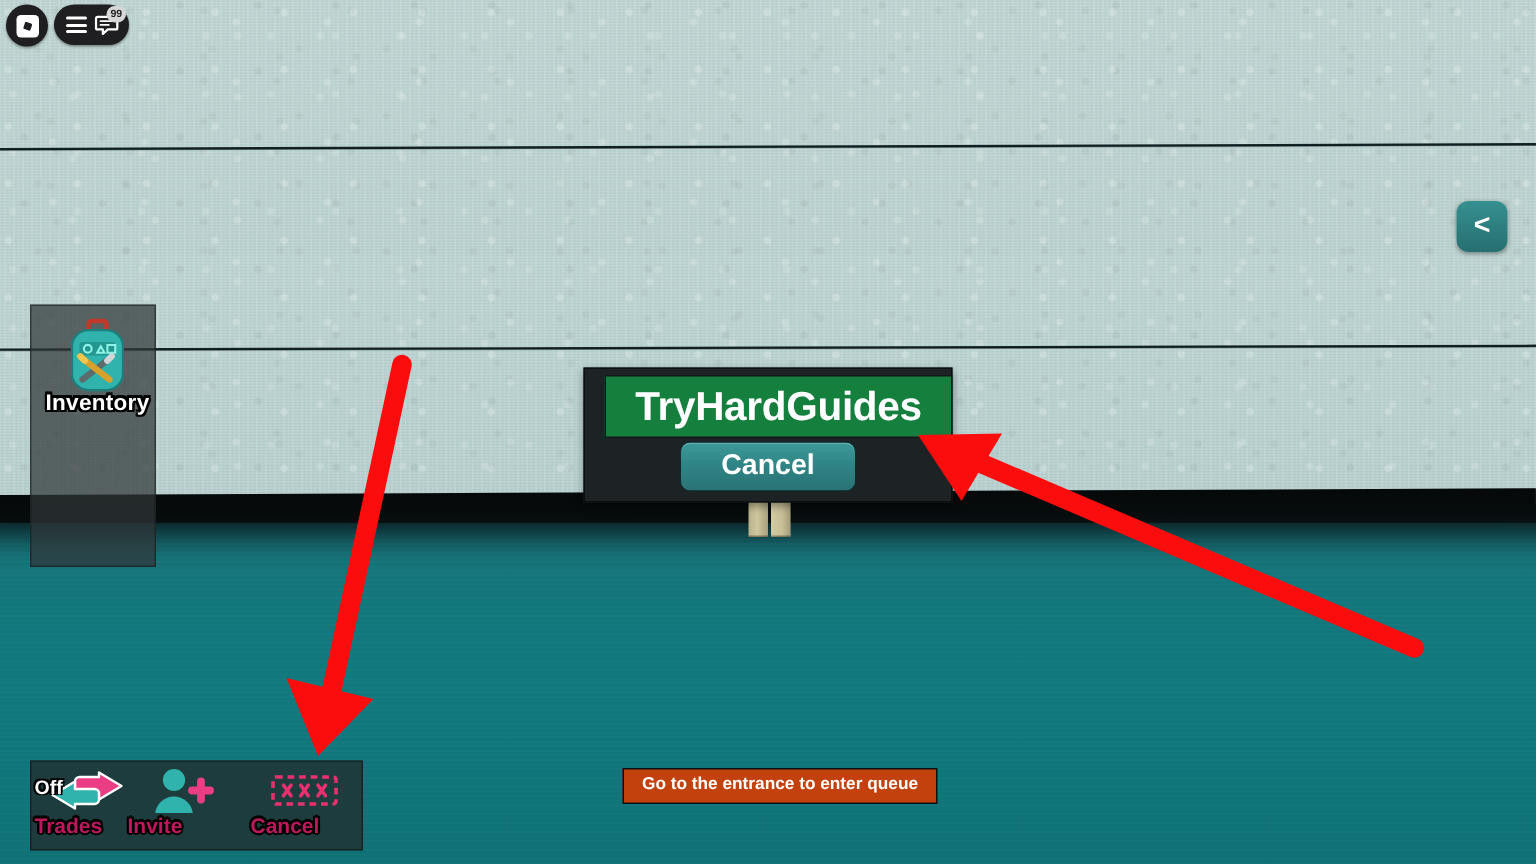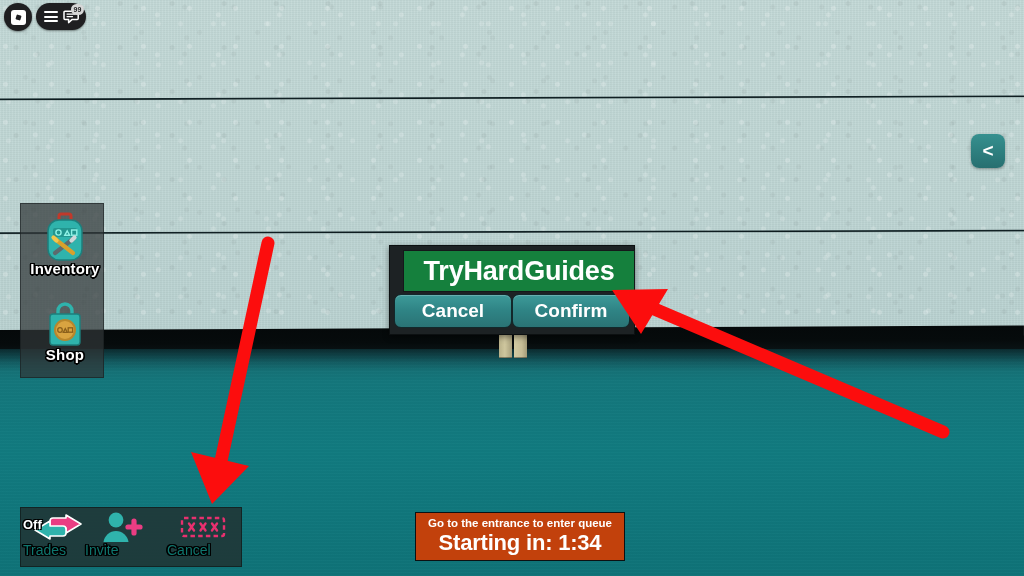--- a/index.html
+++ b/index.html
@@ -231,23 +231,23 @@
     position: absolute;
     top: 2px;
     width: 72px;
     text-align: left;
   }
   .action-item.trades { left: 2px; }
   .action-item.invite { left: 64px; }
   .action-item.codes  { left: 146px; }
   .action-icon { height: 34px; display: flex; align-items: center; justify-content: center; position: relative; }
   .action-label {
-    color: #0f766e;
+    color: #be185d;
     font-size: 14px;
-    font-weight: normal;
+    font-weight: bold;
     margin-top: -2px;
     text-shadow: -1.3px -1.3px 0 #000, 1.3px -1.3px 0 #000, -1.3px 1.3px 0 #000, 1.3px 1.3px 0 #000,
                  0 -1.4px 0 #000, 0 1.4px 0 #000, -1.4px 0 0 #000, 1.4px 0 0 #000;
   }
   .trades-off {
     position: absolute;
     left: 0; right: 0; top: 7px;
     color: #fff;
     font-size: 13px;
     font-weight: bold;
@@ -337,46 +337,32 @@
           <rect x="30.6" y="19" width="5.2" height="5.2" fill="none" stroke="#8ef2e6" stroke-width="1.4"></rect>
           <path d="M14 42 L32 28" stroke="#5c6b6e" stroke-width="4.2" stroke-linecap="round"></path>
           <path d="M32 42 L14 28" stroke="#d8a12c" stroke-width="4.2" stroke-linecap="round"></path>
           <path d="M30.5 29.5 L33.5 26.5" stroke="#cfd6d8" stroke-width="4.2" stroke-linecap="round"></path>
           <path d="M15.5 29.5 L12.5 26.5" stroke="#f0c64e" stroke-width="4.2" stroke-linecap="round"></path>
         </svg>
       </div>
       <div class="side-label">Inventory</div>
     </div>
 
-    <div class="side-item shop">
-      <div class="side-icon">
-        <svg width="48" height="56" viewBox="0 0 48 56">
-          <path d="M17 18 v-4 a7 7 0 0 1 14 0 v4" fill="none" stroke="#2fb3ac" stroke-width="3.4" stroke-linecap="round"></path>
-          <rect x="9" y="17" width="30" height="31" rx="3" fill="#2fb3ac" stroke="#1d7f7c" stroke-width="1.4"></rect>
-          <circle cx="24" cy="33" r="10" fill="#d9a441" stroke="#b8862c" stroke-width="2"></circle>
-          <circle cx="19" cy="33" r="2.3" fill="none" stroke="#8a5f1b" stroke-width="1.3"></circle>
-          <path d="M22.3 35.4l2-3.8 2 3.8z" fill="none" stroke="#8a5f1b" stroke-width="1.3"></path>
-          <rect x="27.2" y="30.8" width="4.4" height="4.4" fill="none" stroke="#8a5f1b" stroke-width="1.3"></rect>
-        </svg>
-      </div>
-      <div class="side-label">Shop</div>
-    </div>
   </div>
 
   <div class="collapse-btn">
     <span>&lt;</span>
   </div>
 
   <div class="dialog">
     <div class="dialog-input">
       <div class="dialog-input-text" title="Enter code">TryHardGuides</div>
     </div>
     <div class="dialog-actions">
       <div class="dlg-btn">Cancel</div>
-      <div class="dlg-btn">Confirm</div>
     </div>
   </div>
 
   <div class="action-bar">
 
     <div class="action-item trades">
       <div class="action-icon">
         <svg width="60" height="32" viewBox="0 0 60 32">
           <path d="M37 4 L52 13 L37 22 V17 H24 a3 3 0 0 1 -3 -3 v-4 a3 3 0 0 1 3 -3 h13 z" fill="#ea3d83" stroke="#ffffff" stroke-width="1.6" stroke-linejoin="round"></path>
           <path d="M21 28 L6 19 L21 10 V15 H34 a3 3 0 0 1 3 3 v4 a3 3 0 0 1 -3 3 H21 z" fill="#2fb3ac" stroke="#ffffff" stroke-width="1.6" stroke-linejoin="round"></path>
@@ -407,21 +393,20 @@
             <path d="M33 10.5 l5 7 M38 10.5 l-5 7"></path>
           </g>
         </svg>
       </div>
       <div class="action-label">Cancel</div>
     </div>
   </div>
 
   <div class="queue-panel">
     <div class="queue-note">Go to the entrance to enter queue</div>
-    <div class="queue-timer">Starting in: 1:34</div>
   </div>
 
   <svg class="annotations" viewBox="0 0 1024 576">
     <g>
       <path d="M268 243 L221 461" stroke="#fc0d0d" stroke-width="13" stroke-linecap="round" fill="none"></path>
       <path d="M212 504 L191 452 L249 466 Z" fill="#fc0d0d"></path>
     </g>
     <g>
       <path d="M943 432 L652 308" stroke="#fc0d0d" stroke-width="13" stroke-linecap="round" fill="none"></path>
       <path d="M612 290 L668 289 L641 334 Z" fill="#fc0d0d"></path>

